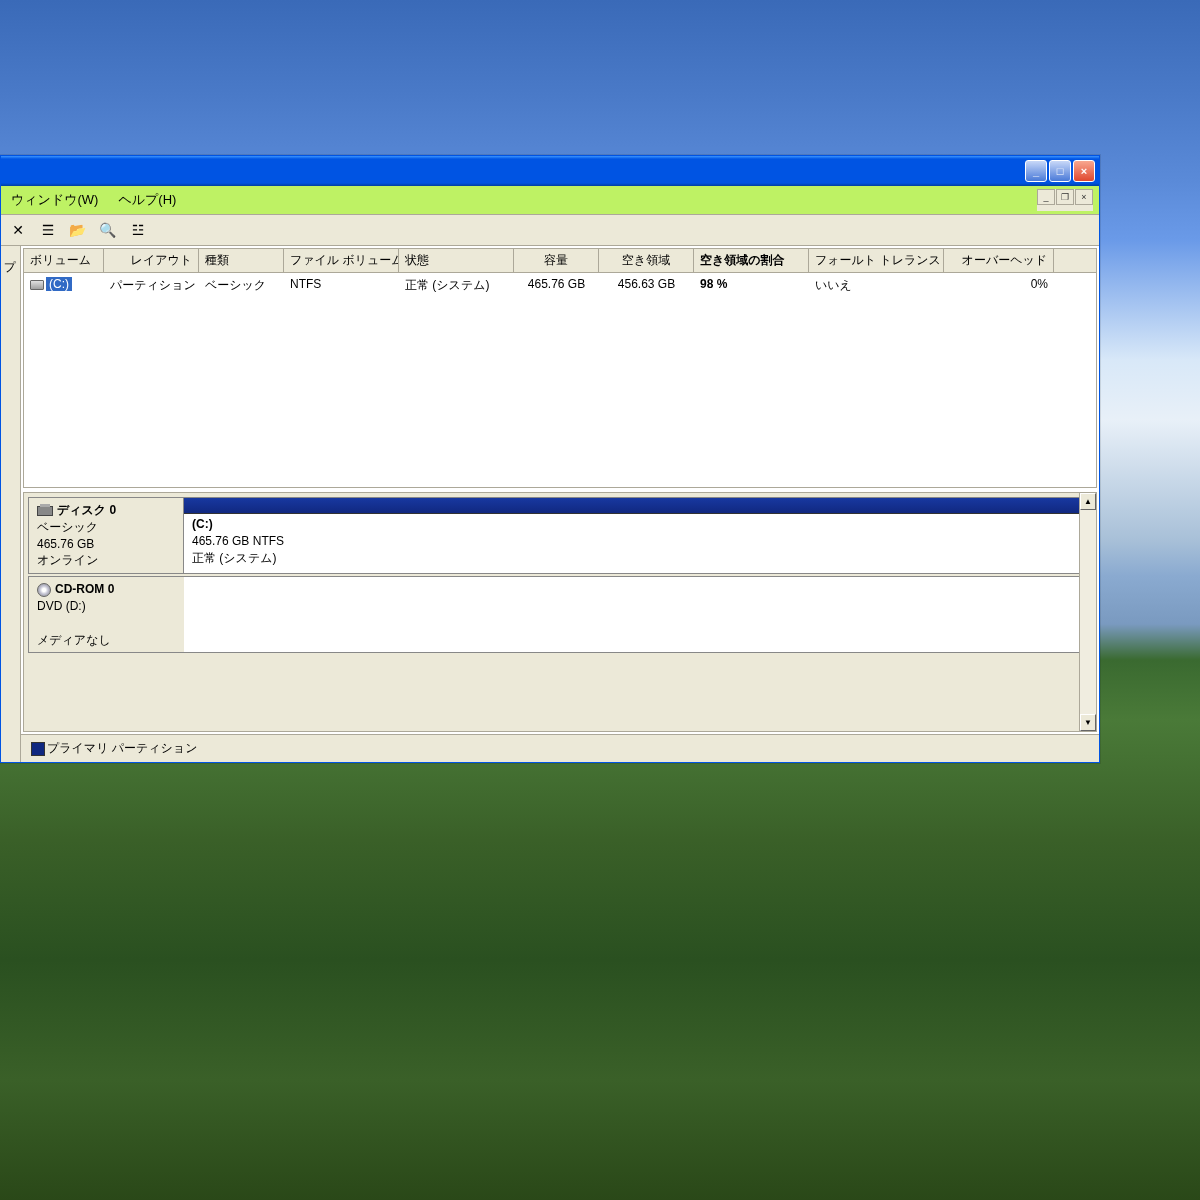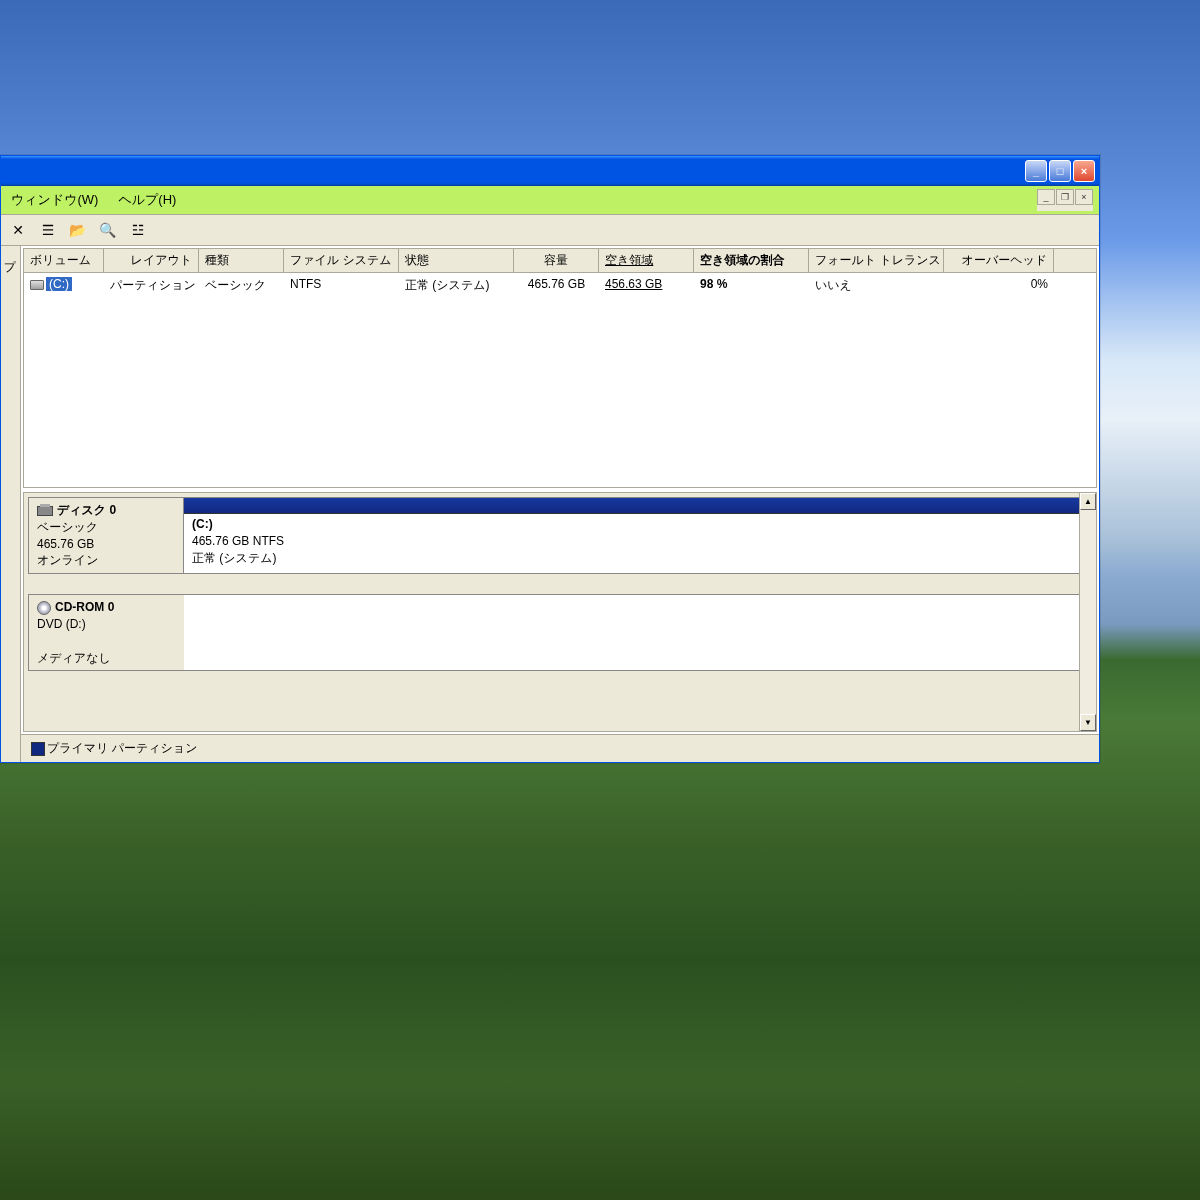--- a/index.html
+++ b/index.html
@@ -128,21 +128,21 @@
     font-size: 12px;
     white-space: nowrap;
     overflow: hidden;
   }
   .col-vol { width: 80px; }
   .col-layout { width: 95px; text-align: right; }
   .col-type { width: 85px; }
   .col-fs { width: 115px; }
   .col-status { width: 115px; }
   .col-cap { width: 85px; text-align: center; }
-  .col-free { width: 95px; text-align: left; text-decoration: underline; }
+  .col-free { width: 95px; text-align: center; }
   .col-freepct { width: 115px; font-weight: bold; }
   .col-fault { width: 135px; }
   .col-over { width: 110px; text-align: right; }
   
   .drive-icon {
     display: inline-block; width: 14px; height: 10px;
     background: linear-gradient(to bottom, #e0e0e0, #a0a0a0);
     border: 1px solid #666; border-radius: 1px;
     vertical-align: middle; margin-right: 2px;
   }
@@ -156,21 +156,21 @@
     border: 1px solid #aca899;
     padding: 4px;
     height: 240px;
     overflow: auto;
     position: relative;
   }
   .disk-row {
     display: flex;
     background: #fff;
     border: 1px solid #888;
-    margin-bottom: 20px;
+    margin-bottom: 2px;
     min-height: 58px;
   }
   .disk-info {
     width: 155px;
     padding: 4px 8px;
     background: #ece9d8;
     border-right: 1px solid #888;
     font-size: 12px;
     line-height: 1.4;
   }
@@ -269,21 +269,21 @@
         <span>プ</span>
       </div>
 
       <div class="main-panel">
 
         <div class="volume-list">
           <div class="vol-header">
             <div class="col-vol">ボリューム</div>
             <div class="col-layout">レイアウト</div>
             <div class="col-type">種類</div>
-            <div class="col-fs">ファイル システム</div>
+            <div class="col-fs">ファイル ボリューム</div>
             <div class="col-status">状態</div>
             <div class="col-cap">容量</div>
             <div class="col-free">空き領域</div>
             <div class="col-freepct">空き領域の割合</div>
             <div class="col-fault">フォールト トレランス</div>
             <div class="col-over">オーバーヘッド</div>
           </div>
           <div class="vol-row">
             <div class="col-vol"><span class="drive-icon"></span><span class="vol-label-sel">(C:)</span></div>
             <div class="col-layout">パーティション</div>

